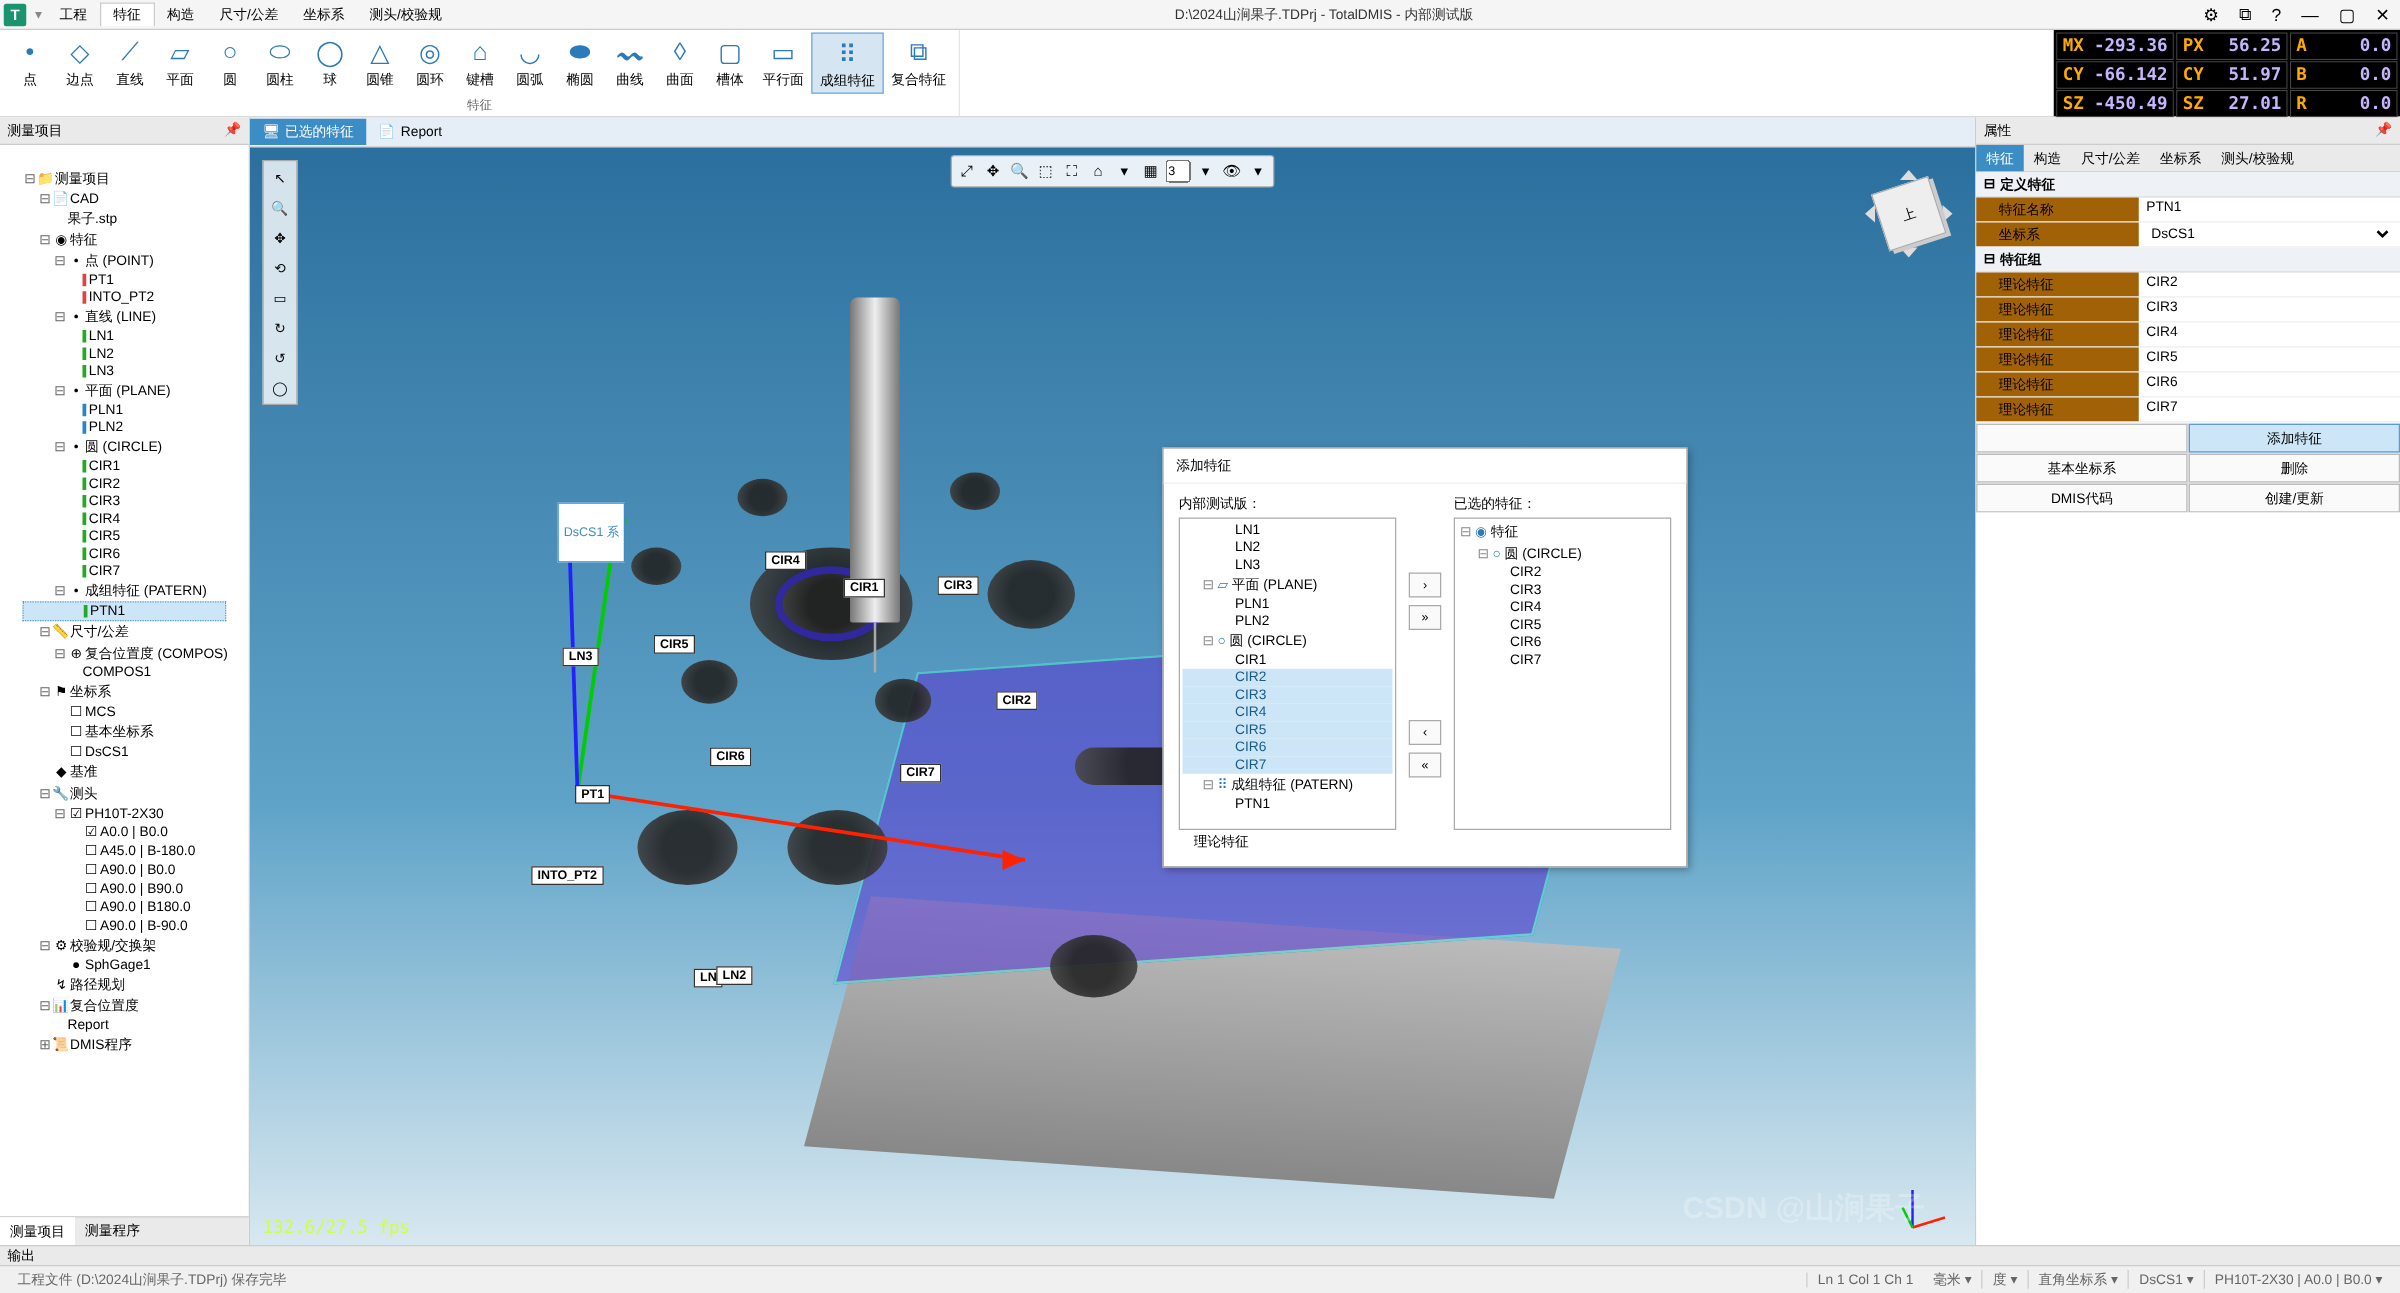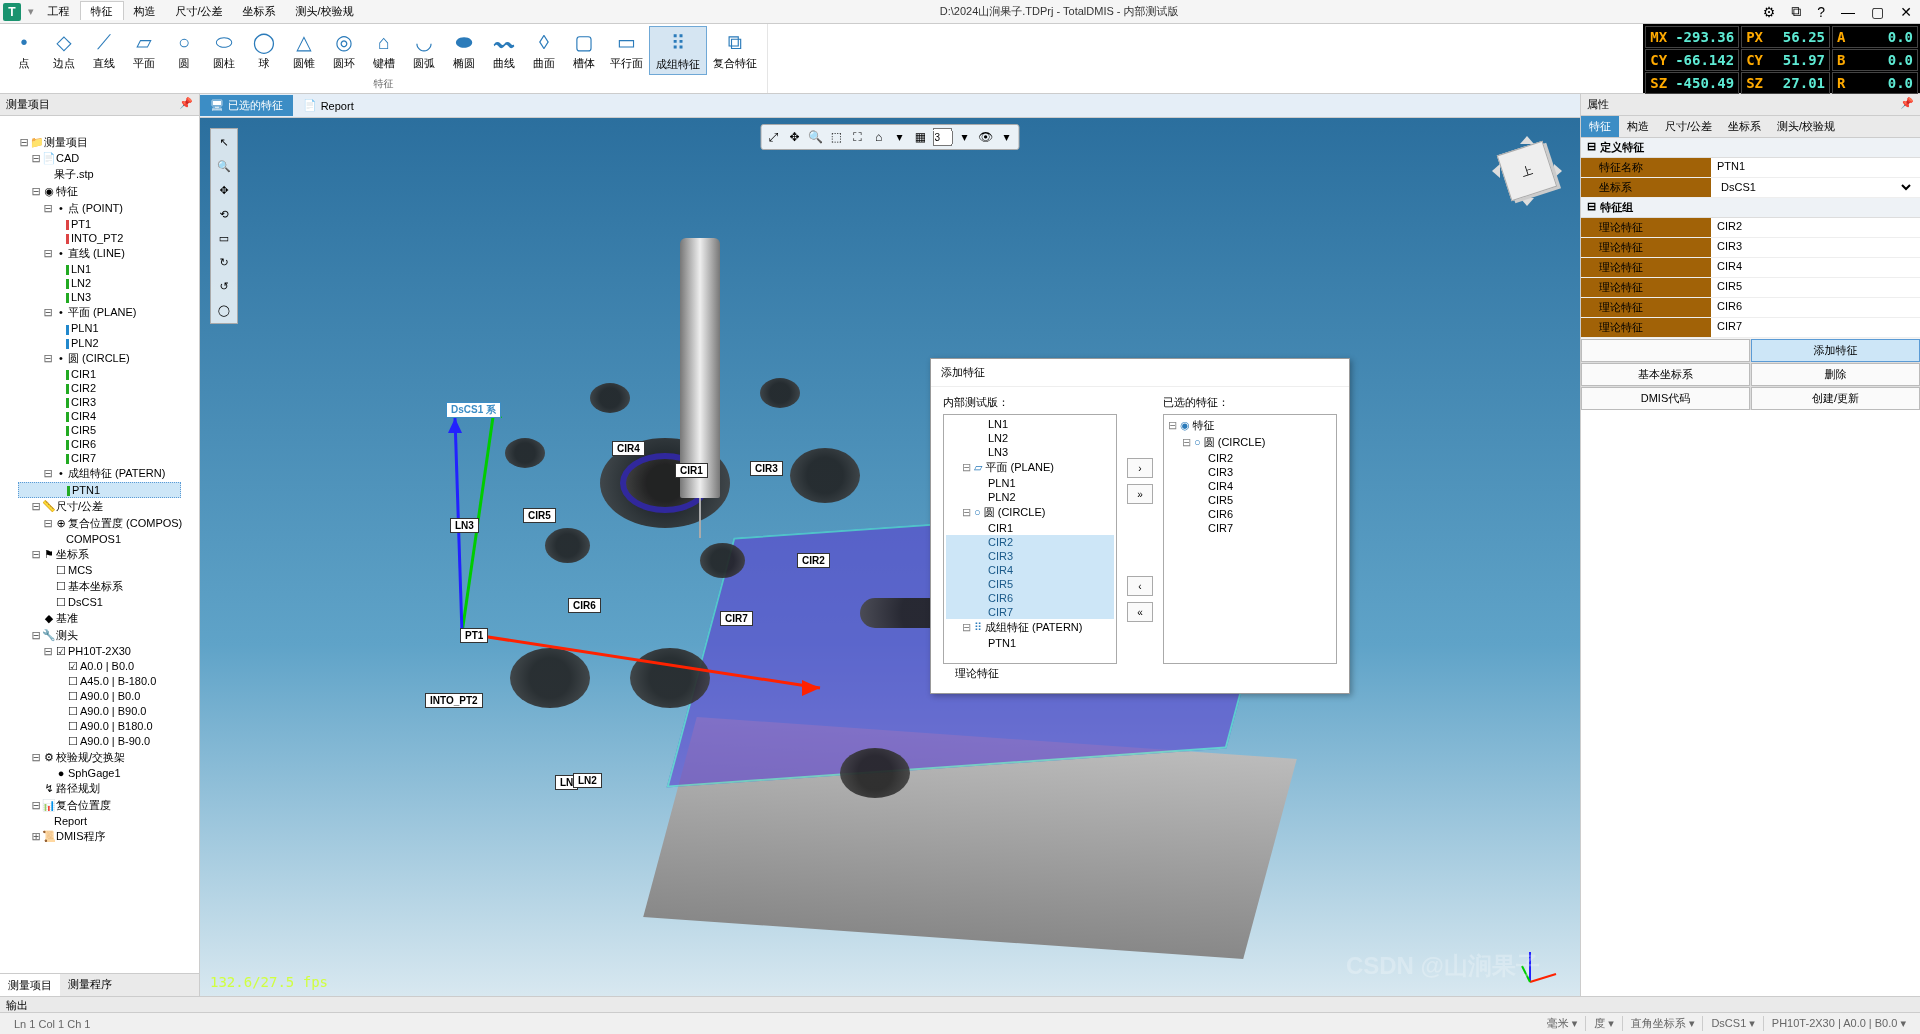--- a/index.html
+++ b/index.html
@@ -15,21 +15,21 @@
 .ribbon .group { display: flex; flex-direction: column; border-right: 1px solid #e5e5e5; padding: 2px 4px; }
 .ribbon .tools { flex: 1; display: flex; flex-wrap: nowrap; align-items: flex-start; }
 .ribbon .tool { display: flex; flex-direction: column; align-items: center; padding: 2px 6px; cursor: pointer; font-size: 10px; }
 .ribbon .tool .ico { width: 28px; height: 28px; display: flex; align-items: center; justify-content: center; font-size: 20px; color: #2b7bba; }
 .ribbon .tool.sel { background: #d5e5f2; border: 1px solid #6fa8d6; }
 .ribbon .label { text-align: center; color: #666; font-size: 10px; margin-top: auto; }
 .ribbon .coord-display { margin-left: auto; display: flex; gap: 2px; padding: 2px; background: #000; }
 .coord-display .row { display: flex; gap: 2px; }
 .coord-display .cell { display: flex; border: 1px solid #444; }
 .coord-display .lbl { background: #000; color: #ffaa00; padding: 2px 4px; font-family: monospace; font-size: 14px; font-weight: bold; min-width: 22px; }
-.coord-display .val { background: #000; color: #5eead4; padding: 2px 4px; font-family: monospace; font-size: 14px; font-weight: bold; min-width: 62px; text-align: right; }
+.coord-display .val { background: #000; color: #c4b5fd; padding: 2px 4px; font-family: monospace; font-size: 14px; font-weight: bold; min-width: 62px; text-align: right; }
 .main-area { flex: 1; display: flex; min-height: 0; }
 .left-panel { width: 200px; background: #fff; border-right: 1px solid #ccc; display: flex; flex-direction: column; }
 .panel-header { background: #eaeaea; padding: 3px 6px; font-size: 11px; border-bottom: 1px solid #ccc; display: flex; }
 .panel-header .pin { margin-left: auto; cursor: pointer; }
 .tree { flex: 1; overflow: auto; padding: 18px; }
 .tree-node { white-space: nowrap; padding: 1px 0; cursor: pointer; }
 .tree-node .ind { display: inline-block; }
 .tree-node .tog { width: 12px; display: inline-block; text-align: center; color: #666; }
 .tree-node .ico { display: inline-block; width: 14px; text-align: center; }
 .tree-node.sel { background: #cde6f7; border: 1px dotted #5b9bd5; }
@@ -41,21 +41,21 @@
 .view-tabs { height: 24px; background: #e5eef7; display: flex; align-items: center; border-bottom: 1px solid #ccc; }
 .view-tabs .vtab { padding: 3px 10px; display: flex; align-items: center; gap: 4px; cursor: pointer; }
 .view-tabs .vtab.active { background: #3c8dc5; color: #fff; }
 .viewport { flex: 1; background: linear-gradient(#2b6f9e, #5fa3c8 60%, #d8e8f0); position: relative; overflow: hidden; }
 .vp-toolbar { position: absolute; top: 6px; left: 50%; transform: translateX(-50%); background: rgba(255,255,255,0.9); border: 1px solid #aaa; border-radius: 3px; padding: 3px; display: flex; gap: 3px; }
 .vp-toolbar .btn { width: 18px; height: 18px; display: flex; align-items: center; justify-content: center; cursor: pointer; font-size: 12px; }
 .vp-side-toolbar { position: absolute; top: 10px; left: 10px; background: rgba(255,255,255,0.8); border: 1px solid #aaa; padding: 2px; display: flex; flex-direction: column; gap: 2px; }
 .vp-side-toolbar .btn { width: 22px; height: 22px; display: flex; align-items: center; justify-content: center; cursor: pointer; }
 .vp-fps { position: absolute; bottom: 6px; left: 10px; color: #d0ff40; font-family: monospace; font-size: 14px; }
 .vp-label { position: absolute; background: #fff; border: 1px solid #333; padding: 1px 4px; font-size: 10px; font-weight: bold; }
-.vp-cs-label { position: absolute; background: #fff; border: 1px solid #3c8dc5; padding: 0 4px; font-size: 10px; color: #3c8dc5; font-weight: bold; }
+.vp-cs-label { position: absolute; background: #fff; border: 1px solid #3c8dc5; padding: 16px 4px; font-size: 10px; color: #3c8dc5; }
 .vp-part { position: absolute; left: 240px; top: 120px; width: 620px; height: 500px; }
 .vp-probe { position: absolute; left: 480px; top: 120px; width: 40px; height: 260px; background: linear-gradient(90deg,#777,#eee,#777); border-radius: 6px 6px 2px 2px; }
 .vp-probe::after { content:""; position:absolute; bottom:-40px; left:50%; width:2px; height:40px; background:#aaa; transform:translateX(-50%); }
 .vp-top { position: absolute; left: 260px; top: 280px; width: 560px; height: 250px; background: #5a3fcf; opacity: 0.6; transform: skew(-15deg,-4deg); border: 2px solid #4fe0d0; }
 .vp-side { position: absolute; left: 230px; top: 500px; width: 600px; height: 200px; background: linear-gradient(#bbb,#888); transform: skew(-15deg,4deg); }
 .vp-hole { position: absolute; width: 50px; height: 50px; border-radius: 50%; background: radial-gradient(circle,#222 40%,#4a4a4a); opacity: 0.9; }
 .view-cube { position: absolute; top: 14px; right: 14px; width: 78px; height: 78px; }
 .view-cube .cube { width: 48px; height: 48px; background: #eee; border: 1px solid #aaa; transform: rotate(-18deg); margin: 15px; box-shadow: 3px 3px 0 #ccc; display:flex; align-items:center; justify-content:center; font-size:10px; }
 .axis-gizmo { position: absolute; bottom: 12px; right: 20px; width: 40px; height: 40px; }
 .dialog { position: absolute; top: 240px; left: 730px; width: 420px; background: #fff; border: 1px solid #999; box-shadow: 2px 2px 6px rgba(0,0,0,0.3); }
@@ -502,20 +502,21 @@
         <button>删除</button>
         <button>DMIS代码</button>
         <button>创建/更新</button>
       </div>
     <div class="prop-blank"></div>
   </div>
 </div>
 
 <div class="output-bar">输出</div>
 <div class="status-bar">
+  <div class="seg">工程文件 (D:\2024山涧果子.TDPrj) 保存完毕</div>
   <div class="seg">Ln 1   Col 1   Ch 1</div>
   <div id="status-segs" style="display:flex;">
       <div class="seg">毫米 ▾</div>
       <div class="seg">度 ▾</div>
       <div class="seg">直角坐标系 ▾</div>
       <div class="seg">DsCS1 ▾</div>
       <div class="seg">PH10T-2X30 | A0.0 | B0.0 ▾</div>
     </div>
 </div>
 

